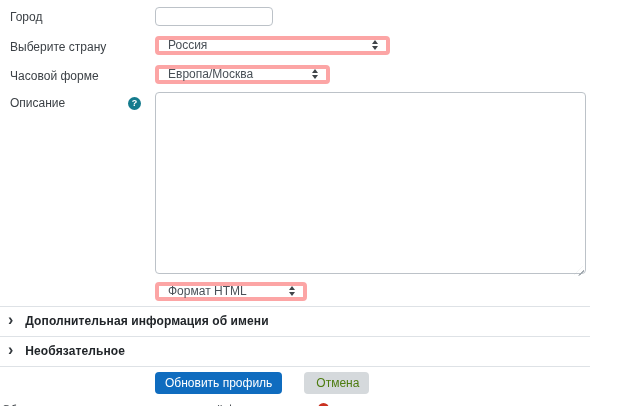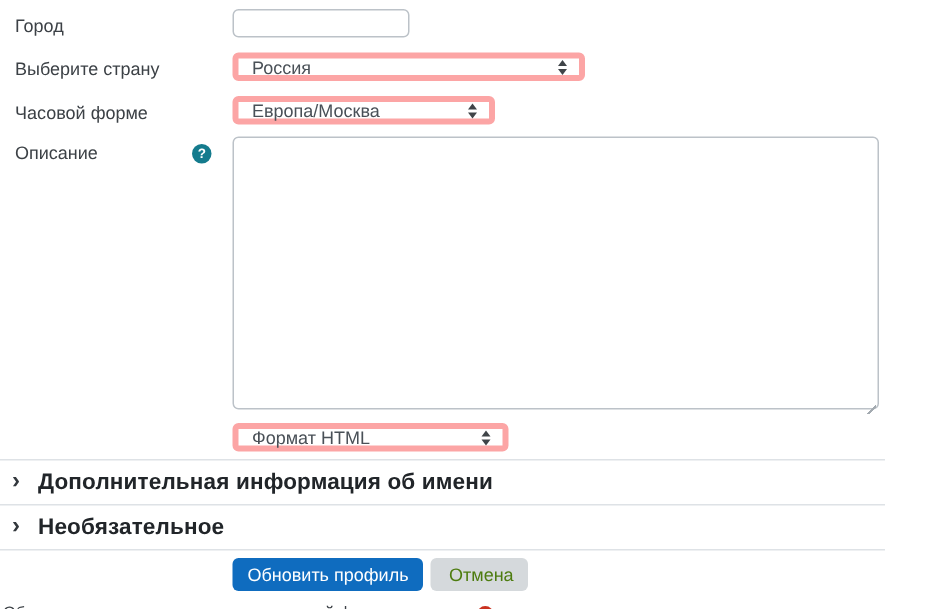--- a/index.html
+++ b/index.html
@@ -40,21 +40,21 @@
     height: 19px;
     border: 4px solid #fca5a5; border-radius: 4px;
     background: #fff;
     display: flex; align-items: center; justify-content: space-between;
     padding: 0 8px 0 9px;
     font-size: 12px; color: #495057;
     cursor: default;
   }
   .select-country { width: 235px; }
   .select-timezone { width: 175px; }
-  .select-format { width: 184px; text-align: right; }
+  .select-format { width: 152px; text-align: right; }
 
   .updown { display: flex; flex-direction: column; align-items: center; }
   .updown .tri-up {
     width: 0; height: 0;
     border-left: 3px solid transparent; border-right: 3px solid transparent;
     border-bottom: 4px solid #3f4448; margin-bottom: 2px;
   }
   .updown .tri-down {
     width: 0; height: 0;
     border-left: 3px solid transparent; border-right: 3px solid transparent;
@@ -92,27 +92,27 @@
     display: flex; align-items: center;
     height: 30px; padding-left: 8px;
     border-top: 1px solid #dee2e6;
     cursor: pointer;
   }
   .section-header .chev {
     font-size: 16px; color: #33383d; font-weight: 600;
     margin-right: 12px; line-height: 1; transform: translateY(-1px);
   }
   .section-header .section-title {
-    font-size: 15px; font-weight: 700; color: #212529;
+    font-size: 12px; font-weight: 700; color: #212529;
     letter-spacing: 0.1px;
   }
   .sections-end { border-top: 1px solid #dee2e6; height: 0; }
 
   
-  .buttons-row { display: flex; gap: 5px; padding-left: 155px; margin-top: 5px; }
+  .buttons-row { display: flex; gap: 22px; padding-left: 155px; margin-top: 5px; }
   .btn {
     height: 22px; border-radius: 4px; font-size: 12px;
     font-family: "Liberation Sans", sans-serif;
     display: inline-flex; align-items: center;
     padding: 0 10px; cursor: pointer; border: none;
   }
   .btn-primary { background: #0f6cbf; color: #ffffff; }
   .btn-secondary { background: #d5d9dc; color: #4d7c0f; padding-left: 12px; }
 
   

